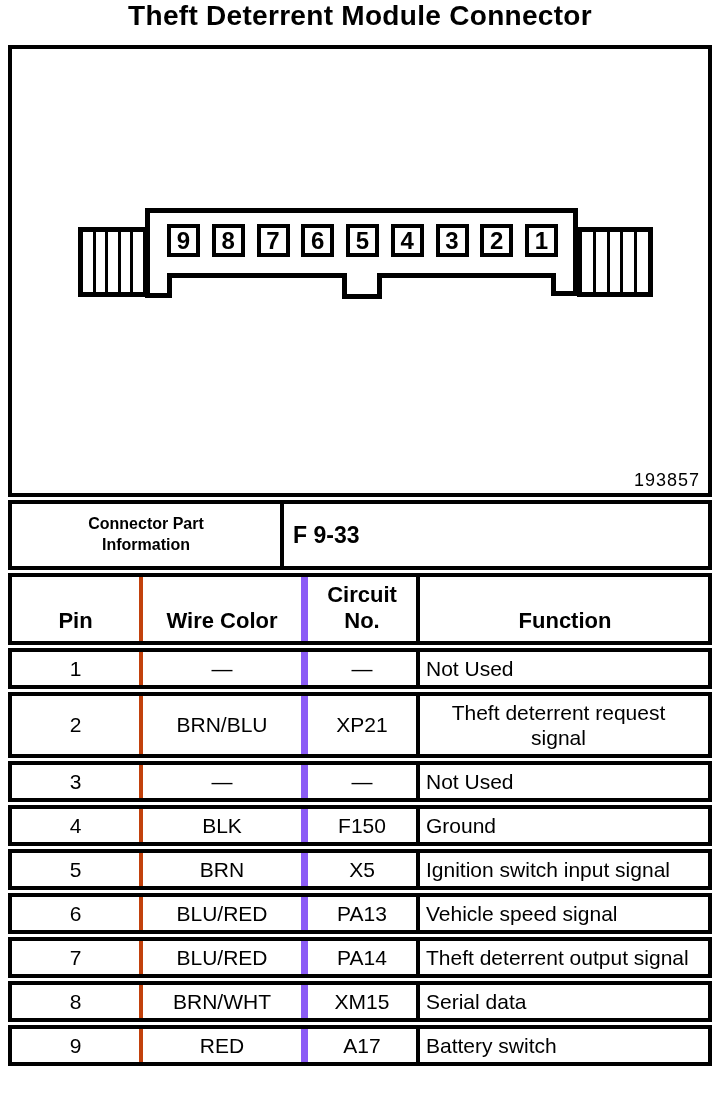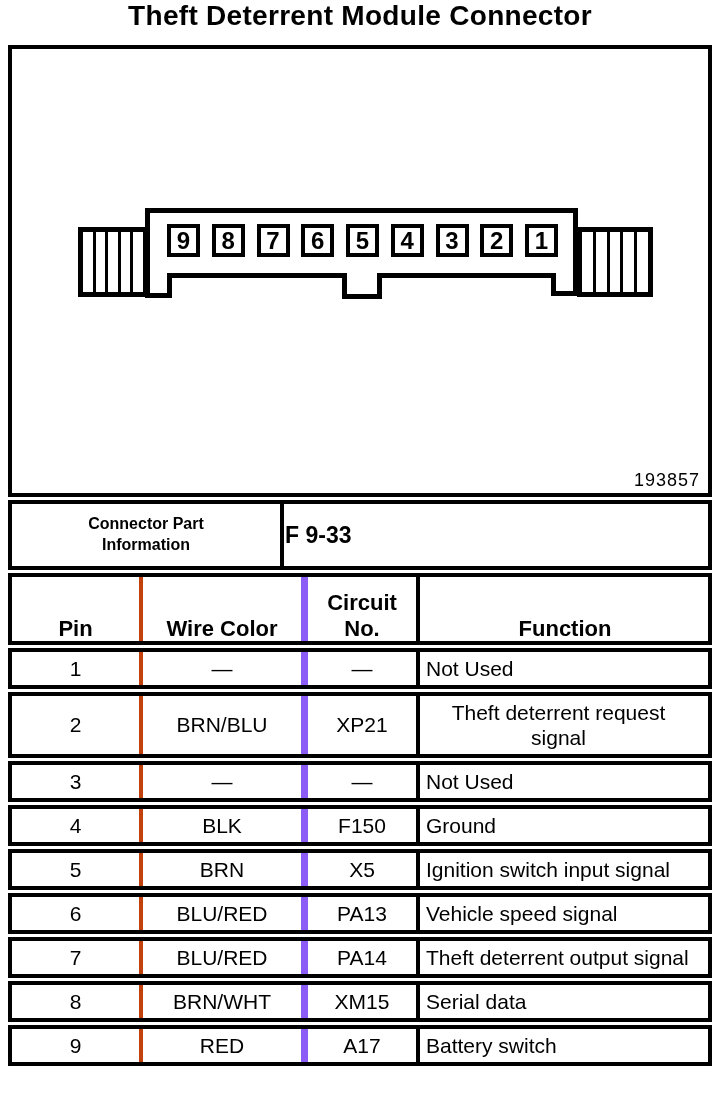--- a/index.html
+++ b/index.html
@@ -57,25 +57,25 @@
     border:4px solid #000; box-sizing:border-box; background:#fff;
     display:flex; align-items:stretch;
   }
   .cell {
     box-sizing:border-box; display:flex; align-items:center; justify-content:center;
     font-size:21px; text-align:center;
   }
   .cpi-row { min-height:70px; }
   .c-cpi-label { width:272px; border-right:4px solid #000; }
   .c-cpi-label span { max-width:190px; font-weight:bold; font-size:16px; line-height:1.3; }
-  .c-cpi-val { flex:1; justify-content:flex-start; padding-left:1px;
+  .c-cpi-val { flex:1; justify-content:flex-start; padding-left:9px;
                font-weight:bold; font-size:23px; text-align:left; }
 
   .header-row { min-height:72px; }
-  .header-row .cell { align-items:flex-end; padding-bottom:0;
+  .header-row .cell { align-items:flex-end; padding-bottom:8px;
                       font-weight:bold; font-size:22px; line-height:1.15; }
   .header-row .c-circ span { display:inline-block; max-width:80px; }
 
   .data-row { min-height:38px; }
   .c-pin  { width:131px; border-right:4px solid #c2410c; }
   .c-wire { width:165px; border-right:7px solid #8b5cf6; }
   .c-circ { width:112px; border-right:4px solid #000; }
   .c-fn   { flex:1; justify-content:flex-start; text-align:left;
             padding:4px 4px 4px 6px; }
   .c-fn span { max-width:265px; line-height:25px; display:inline-block;text-align:center; }

